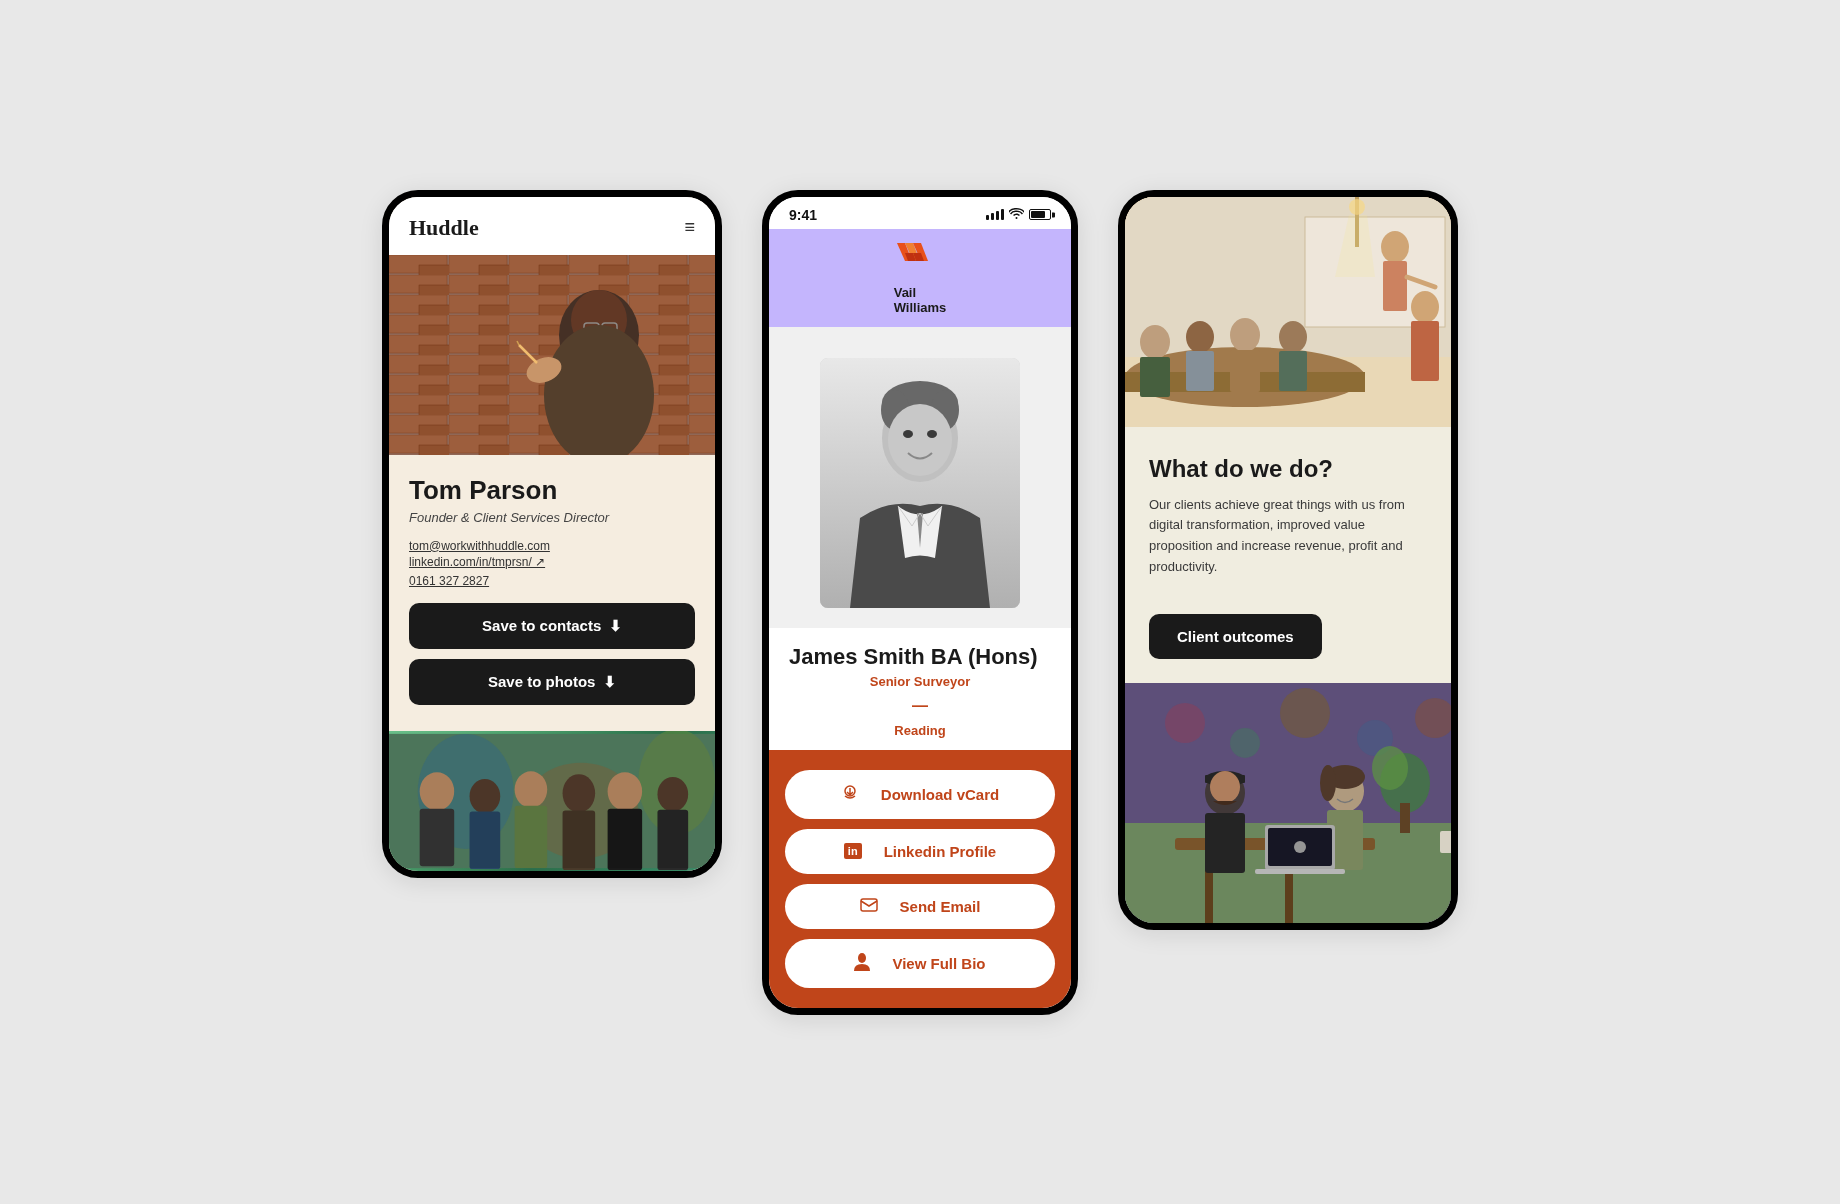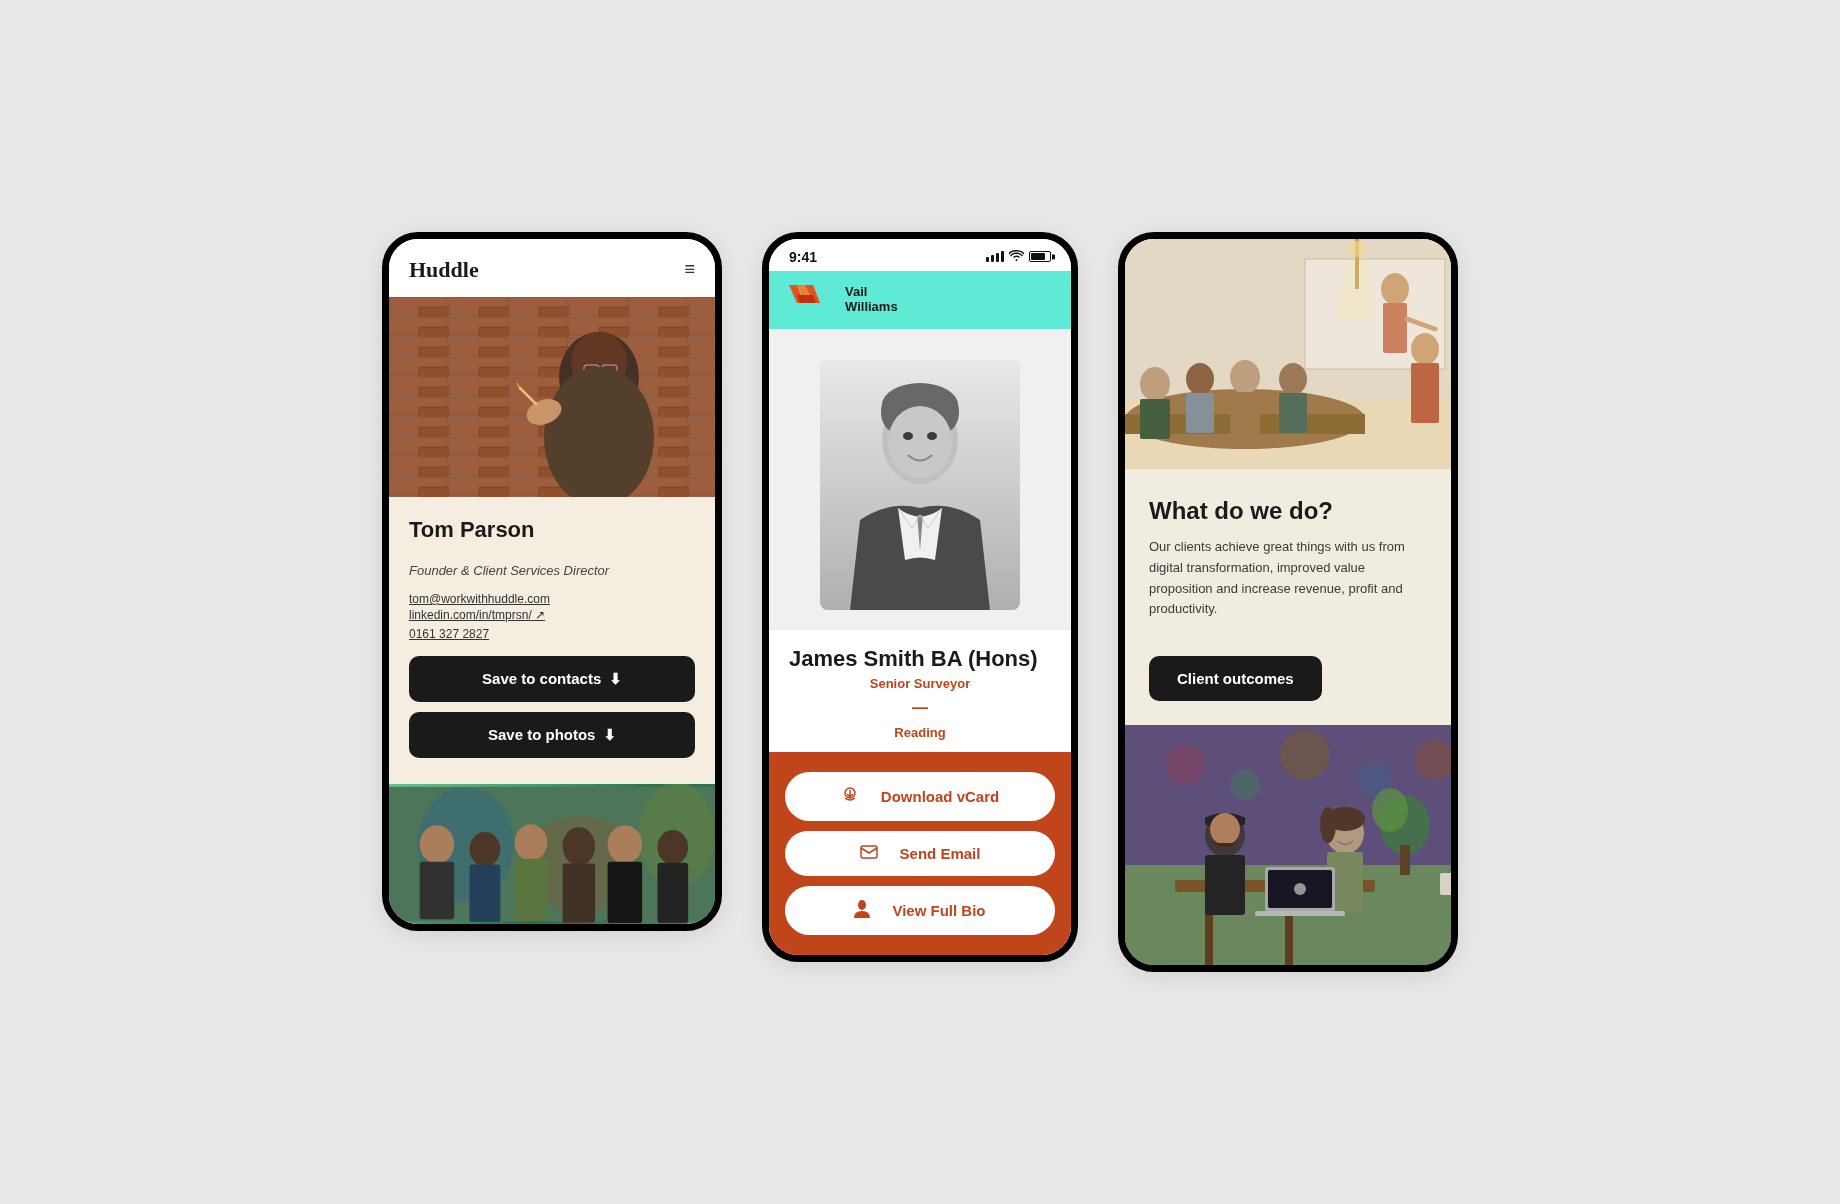--- a/index.html
+++ b/index.html
@@ -57,24 +57,24 @@
       background: linear-gradient(135deg, #8B6355 0%, #5a3e35 40%, #c0785a 100%);
       overflow: hidden;
       position: relative;
     }
 
     .phone1-content {
       background: #f5ede0;
       padding: 20px 20px 16px;
     }
     .phone1-name {
-      font-size: 22px;
+      font-size: 26px;
       font-weight: 800;
       color: #1a1a1a;
-      margin-bottom: 20px;
+      margin-bottom: 4px;
     }
     .phone1-title {
       font-size: 13px;
       color: #444;
       font-style: italic;
       margin-bottom: 14px;
     }
     .phone1-links {
       margin-bottom: 14px;
     }
@@ -172,26 +172,27 @@
       border-radius: 0 1px 1px 0;
     }
     .battery-fill {
       background: #111;
       height: 100%;
       width: 80%;
       border-radius: 1px;
     }
 
     .phone2-brand-bar {
-      background: #5eead4;
+      background: #c4b5fd;
       padding: 10px 20px 12px;
       display: flex;
       align-items: center;
       gap: 10px;
       border-bottom: 1px solid #f0f0f0;
+      flex-direction: column;
     }
     .vw-logo {
       display: flex;
       gap: 0;
     }
 
     .phone2-profile-area {
       background: #f0f0f0;
       padding: 30px 20px 20px;
       display: flex;
@@ -474,20 +475,24 @@
     <div class="phone2-actions">
       <button class="action-btn">
         <span style="color:#c0451a;">
           <svg width="18" height="18" viewBox="0 0 18 18">
               <circle cx="9" cy="7" r="5" fill="none" stroke="#c0451a" stroke-width="1.5"></circle>
               <path d="M4 12 Q9 16 14 12" fill="none" stroke="#c0451a" stroke-width="1.5"></path>
               <path d="M9 4 L9 10 M6 8 L9 11 L12 8" stroke="#c0451a" stroke-width="1.5" fill="none"></path>
             </svg>
         </span>
         <span>Download vCard</span>
+      </button>
+      <button class="action-btn">
+        <span style="background:#c0451a;color:#fff;font-size:11px;font-weight:700;padding:2px 4px;border-radius:2px;">in</span>
+        <span>Linkedin Profile</span>
       </button>
       <button class="action-btn">
         <span>
           <svg width="18" height="14" viewBox="0 0 18 14">
               <rect x="1" y="1" width="16" height="12" rx="2" fill="none" stroke="#c0451a" stroke-width="1.5"></rect>
               <path d="M1 3 L9 8 L17 3" stroke="#c0451a" stroke-width="1.5" fill="none"></path>
             </svg>
         </span>
         <span>Send Email</span>
       </button>

